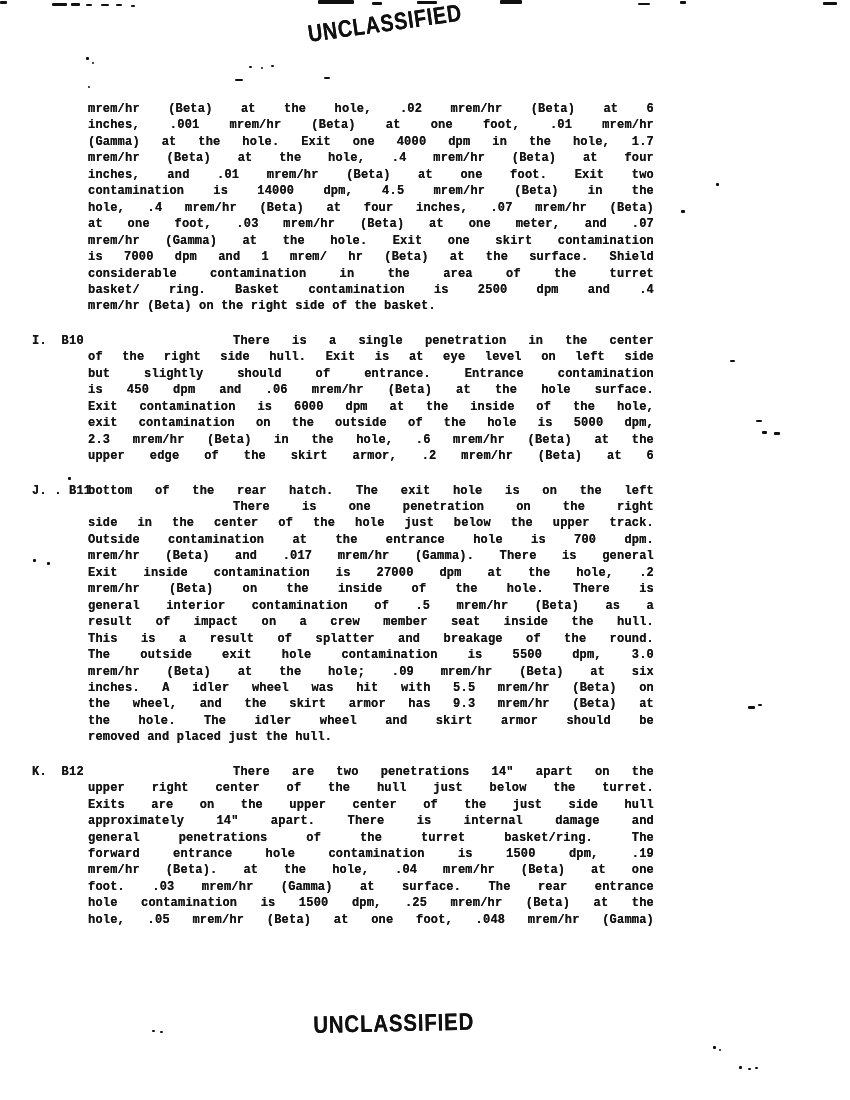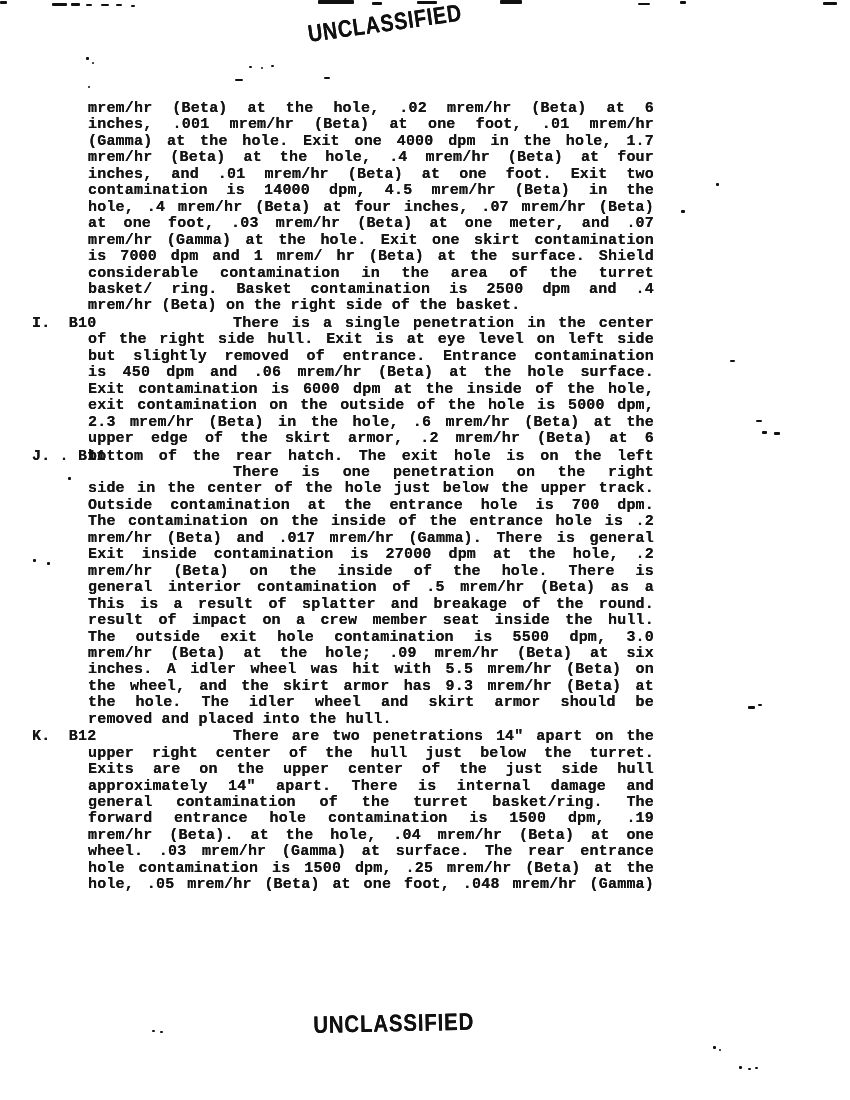--- a/index.html
+++ b/index.html
@@ -11,37 +11,37 @@
     overflow: hidden;
     font-family: "Liberation Mono", "DejaVu Sans Mono", monospace;
     color: #141414;
   }
   
   .page-body {
     position: absolute;
     left: 88px;
     top: 101px;
     width: 566px;
-    font-size: 15px;
+    font-size: 12px;
     font-weight: 700;
     line-height: 16.45px;
     letter-spacing: 0.2px;
     text-shadow: 0 0 0.4px rgba(0,0,0,0.85);
   }
   .line {
     text-align: justify;
     text-align-last: justify;
     white-space: normal;
     min-height: 16.45px;
   }
   .line.no-just {
     text-align: left;
     text-align-last: left;
   }
-  .section { position: relative; margin-top: 1px; }
+  .section { position: relative; margin-top: 18px; }
   .section-label {
     position: absolute;
     left: -56px;
     top: 0;
     white-space: pre;
   }
   .first-line { padding-left: 145px; }
   
   .stamp {
     position: absolute;
@@ -93,57 +93,56 @@
         <div class="line">is 7000 dpm and 1 mrem/ hr (Beta) at the surface.  Shield</div>
         <div class="line">considerable contamination in the area of the turret</div>
         <div class="line">basket/ ring.  Basket contamination is 2500 dpm and .4</div>
         <div class="line no-just">mrem/hr (Beta) on the right side of the basket.</div>
       </div>
     <div>
         <div class="section">
           <span class="section-label">I.  B10</span>
           <div class="line first-line">There is a single penetration in the center</div>
           <div class="line">of the right side hull.  Exit is at eye level on left side</div>
-          <div class="line">but slightly removed of entrance.  Entrance contamination</div>
+          <div class="line">but slightly should of entrance.  Entrance contamination</div>
           <div class="line">is 450 dpm and .06 mrem/hr (Beta) at the hole surface.</div>
           <div class="line">Exit contamination is 6000 dpm at the inside of the hole,</div>
           <div class="line">exit contamination on the outside of the hole is 5000 dpm,</div>
           <div class="line">2.3 mrem/hr (Beta) in the hole, .6 mrem/hr (Beta) at the</div>
           <div class="line">upper edge of the skirt armor, .2 mrem/hr (Beta) at 6</div>
         </div>
         <div class="section">
           <span class="section-label">J. . B11</span>
           <div class="line">bottom of the rear hatch.  The exit hole is on the left</div>
           <div class="line first-line">There is one penetration on the right</div>
           <div class="line">side in the center of the hole just below the upper track.</div>
           <div class="line">Outside contamination at the entrance hole is 700 dpm.</div>
-          <div class="line">The contamination on the inside of the entrance hole is .2</div>
           <div class="line">mrem/hr (Beta) and .017 mrem/hr (Gamma). There is general</div>
           <div class="line">Exit inside contamination is 27000 dpm at the hole, .2</div>
           <div class="line">mrem/hr (Beta) on the inside of the hole.  There is</div>
           <div class="line">general interior contamination of .5 mrem/hr (Beta) as a</div>
+          <div class="line">result of impact on a crew member seat inside the hull.</div>
           <div class="line">This is a result of splatter and breakage of the round.</div>
-          <div class="line">result of impact on a crew member seat inside the hull.</div>
           <div class="line">The outside exit hole contamination is 5500 dpm, 3.0</div>
           <div class="line">mrem/hr (Beta) at the hole; .09 mrem/hr (Beta) at six</div>
           <div class="line">inches.  A idler wheel was hit with 5.5 mrem/hr (Beta) on</div>
           <div class="line">the wheel, and the skirt armor has 9.3 mrem/hr (Beta) at</div>
           <div class="line">the hole.  The idler wheel and skirt armor should be</div>
-          <div class="line no-just">removed and placed into the hull.</div>
+          <div class="line no-just">removed and placed just the hull.</div>
         </div>
         <div class="section">
           <span class="section-label">K.  B12</span>
           <div class="line first-line">There are two penetrations 14" apart on the</div>
           <div class="line">upper right center of the hull just below the turret.</div>
           <div class="line">Exits are on the upper center of the just side hull</div>
           <div class="line">approximately 14" apart.  There is internal damage and</div>
-          <div class="line">general contamination of the turret basket/ring. The</div>
+          <div class="line">general penetrations of the turret basket/ring. The</div>
           <div class="line">forward entrance hole contamination is 1500 dpm, .19</div>
           <div class="line">mrem/hr (Beta). at the hole, .04 mrem/hr (Beta) at one</div>
-          <div class="line">wheel. .03 mrem/hr (Gamma) at surface.  The rear entrance</div>
+          <div class="line">foot. .03 mrem/hr (Gamma) at surface.  The rear entrance</div>
           <div class="line">hole contamination is 1500 dpm, .25 mrem/hr (Beta) at the</div>
           <div class="line">hole, .05 mrem/hr (Beta) at one foot, .048 mrem/hr (Gamma)</div>
         </div>
       </div>
   </div>
 
   <div class="stamp stamp-bottom">UNCLASSIFIED</div>
 
   <div>
       <div class="artifact" style="left: 0px; top: 1px; width: 7px; height: 3px;"></div>

